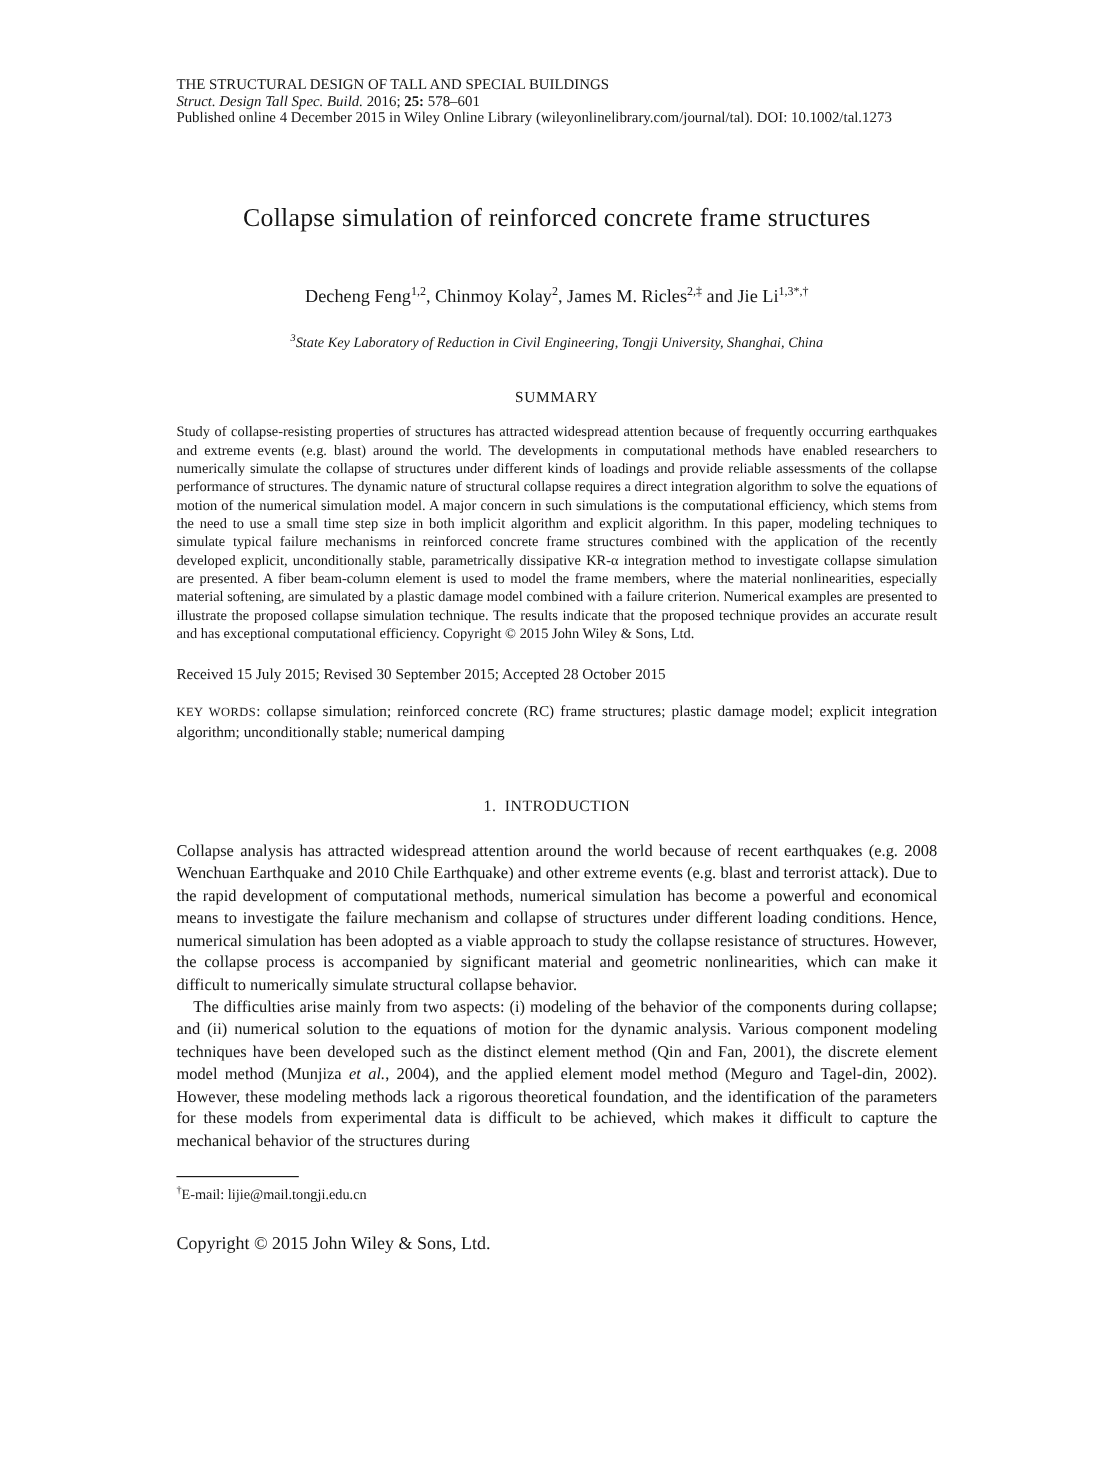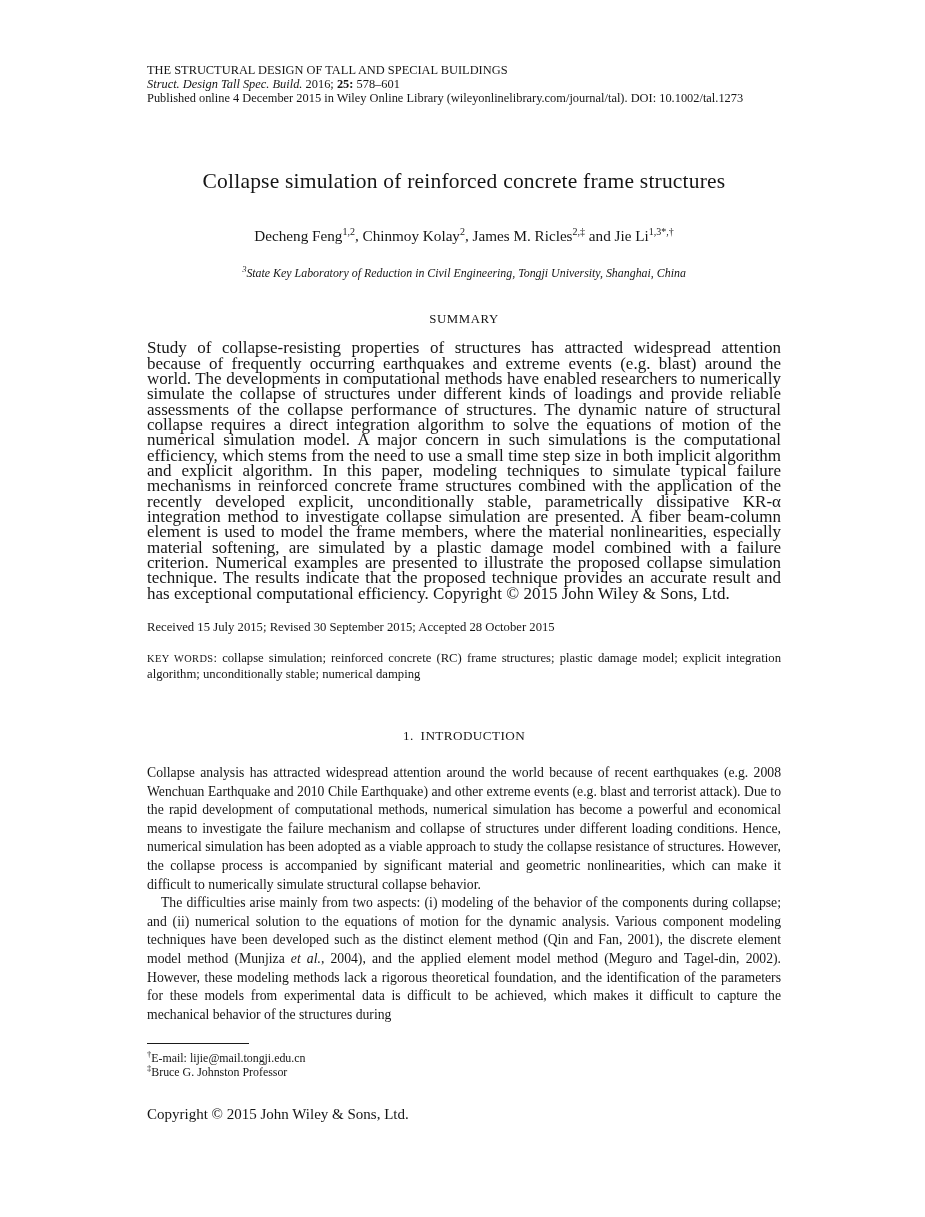--- a/index.html
+++ b/index.html
@@ -35,21 +35,21 @@
   .title {
     margin: 63px 0 0 0;
     font-size: 21.5px;
     font-weight: normal;
     line-height: 25px;
     text-align: center;
     letter-spacing: 0.2px;
   }
   
   .authors {
-    margin-top: 32px;
+    margin-top: 44px;
     font-size: 15.2px;
     line-height: 19px;
     text-align: center;
   }
   .authors sup {
     font-size: 10px;
     line-height: 0;
     vertical-align: super;
   }
   
@@ -68,21 +68,21 @@
   
   .summary-heading {
     margin-top: 31px;
     font-size: 12.8px;
     line-height: 14px;
     text-align: center;
     letter-spacing: 0.6px;
   }
   .abstract {
     margin: 14px 0 0 0;
-    font-size: 17px;
+    font-size: 12px;
     line-height: 15.35px;
     text-align: justify;
   }
   .received {
     margin: 19px 0 0 0;
     font-size: 12.7px;
     line-height: 14px;
   }
   .keywords {
     margin: 17px 0 0 0;
@@ -168,19 +168,18 @@
     <h2 class="section-heading">1. INTRODUCTION</h2>
 
     <p class="body-par first">Collapse analysis has attracted widespread attention around the world because of recent earthquakes (e.g. 2008 Wenchuan Earthquake and 2010 Chile Earthquake) and other extreme events (e.g. blast and terrorist attack). Due to the rapid development of computational methods, numerical simulation has become a powerful and economical means to investigate the failure mechanism and collapse of structures under different loading conditions. Hence, numerical simulation has been adopted as a viable approach to study the collapse resistance of structures. However, the collapse process is accompanied by significant material and geometric nonlinearities, which can make it difficult to numerically simulate structural collapse behavior.</p>
 
     <p class="body-par indent"><span>The difficulties arise mainly from two aspects: (i) modeling of the behavior of the components during collapse; and (ii) numerical solution to the equations of motion for the dynamic analysis. Various component modeling techniques have been developed such as the distinct element method (Qin and Fan, 2001), the discrete element model method (Munjiza </span><span class="it">et al.</span><span>, 2004), and the applied element model method (Meguro and Tagel-din, 2002). However, these modeling methods lack a rigorous theoretical foundation, and the identification of the parameters for these models from experimental data is difficult to be achieved, which makes it difficult to capture the mechanical behavior of the structures during</span></p>
 
     <div class="fn-rule"></div>
 
     <div class="footnotes">
       <p><sup>†</sup><span>E-mail: lijie@mail.tongji.edu.cn</span></p>
-      <p><sup>‡</sup><span>Bruce G. Johnston Professor</span></p>
     </div>
 
     <p class="copyright">Copyright © 2015 John Wiley &amp; Sons, Ltd.</p>
 
   </div>
 </div>
 
 </body></html>

